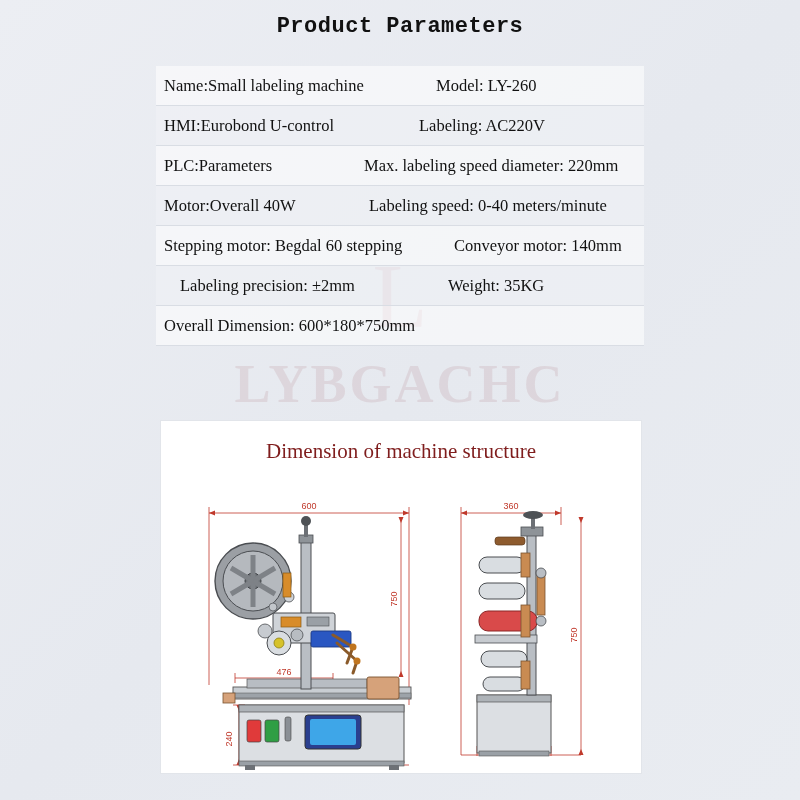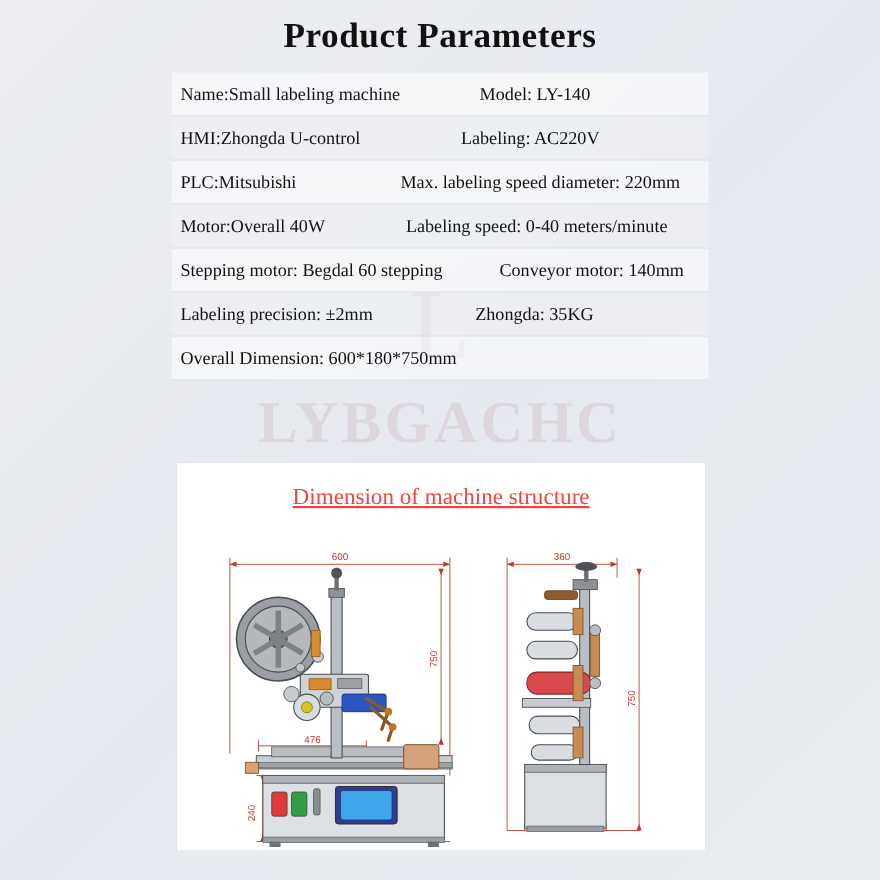--- a/index.html
+++ b/index.html
@@ -45,25 +45,25 @@
     font-family: "Liberation Serif", serif;
     pointer-events: none;
     user-select: none;
   }
   h1.title {
     position: absolute;
     top: 14px;
     left: 0;
     width: 800px;
     text-align: center;
-    font-size: 32px;
+    font-size: 22px;
     font-weight: bold;
     margin: 0;
     color: #111;
-    font-family: Liberation Serif, serif;
+    font-family: Liberation Mono, monospace;
     letter-spacing: 0.5px;
   }
   .spec-table {
     position: absolute;
     left: 156px;
     top: 66px;
     width: 488px;
   }
   .spec-row {
     display: flex;
@@ -85,41 +85,40 @@
     white-space: nowrap;
   }
   .cell-b {
     white-space: nowrap;
   }
   .pad-1 .cell-a { width: 272px; }
   .pad-2 .cell-a { width: 255px; }
   .pad-3 .cell-a { width: 200px; }
   .pad-4 .cell-a { width: 205px; }
   .pad-5 .cell-a { width: 290px; }
-  .pad-6 .cell-a { width: 268px; }
+  .pad-6 .cell-a { width: 268px; margin-left: 16px; }
 
   .diagram-panel {
     position: absolute;
     left: 160px;
     top: 420px;
     width: 480px;
     height: 352px;
     background: #ffffff;
     border: 1px solid #e2e5ea;
   }
   .diagram-title {
     position: absolute;
     top: 18px;
     left: 0;
     width: 100%;
     text-align: center;
     font-size: 21px;
-    color: #ef4444;
+    color: #7f1d1d;
     font-family: "Liberation Serif", serif;
-    text-decoration: underline;
   }
   svg.machine {
     position: absolute;
     left: 0;
     top: 44px;
     width: 480px;
     height: 306px;
   }
   .dimtxt {
     font-family: "Liberation Sans", sans-serif;
@@ -133,41 +132,41 @@
 <div class="page">
 
   <div class="watermark-sub">L</div>
   <div class="watermark">LYBGACHC</div>
 
   <h1 class="title">Product Parameters</h1>
 
   <div class="spec-table">
     <div class="spec-row alt pad-1">
       <span class="cell-a">Name:Small labeling machine</span>
-      <span class="cell-b">Model: LY-140</span>
+      <span class="cell-b">Model: LY-260</span>
     </div>
     <div class="spec-row plain pad-2">
-      <span class="cell-a">HMI:Zhongda U-control</span>
+      <span class="cell-a">HMI:Eurobond U-control</span>
       <span class="cell-b">Labeling: AC220V</span>
     </div>
     <div class="spec-row alt pad-3">
-      <span class="cell-a">PLC:Mitsubishi</span>
+      <span class="cell-a">PLC:Parameters</span>
       <span class="cell-b">Max. labeling speed diameter: 220mm</span>
     </div>
     <div class="spec-row plain pad-4">
       <span class="cell-a">Motor:Overall 40W</span>
       <span class="cell-b">Labeling speed: 0-40 meters/minute</span>
     </div>
     <div class="spec-row alt pad-5">
       <span class="cell-a">Stepping motor: Begdal 60 stepping</span>
       <span class="cell-b">Conveyor motor: 140mm</span>
     </div>
     <div class="spec-row plain pad-6">
       <span class="cell-a">Labeling precision: ±2mm</span>
-      <span class="cell-b">Zhongda: 35KG</span>
+      <span class="cell-b">Weight: 35KG</span>
     </div>
     <div class="spec-row alt">
       <span class="cell-a" style="width:auto">Overall Dimension: 600*180*750mm</span>
       <span class="cell-b"></span>
     </div>
   </div>
 
   <div class="diagram-panel">
     <div class="diagram-title">Dimension of machine structure</div>
 

